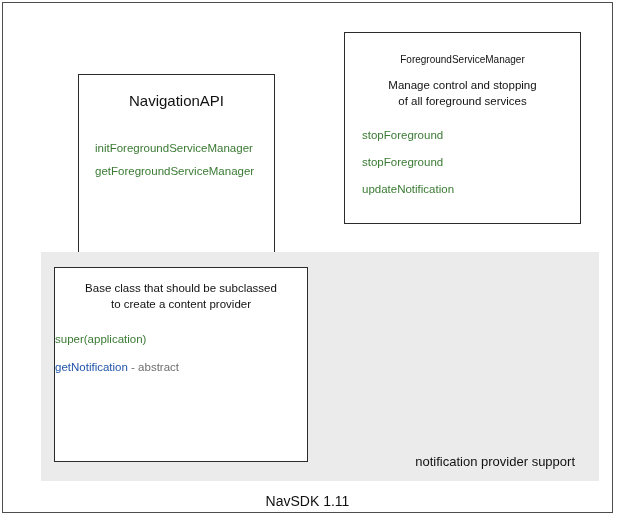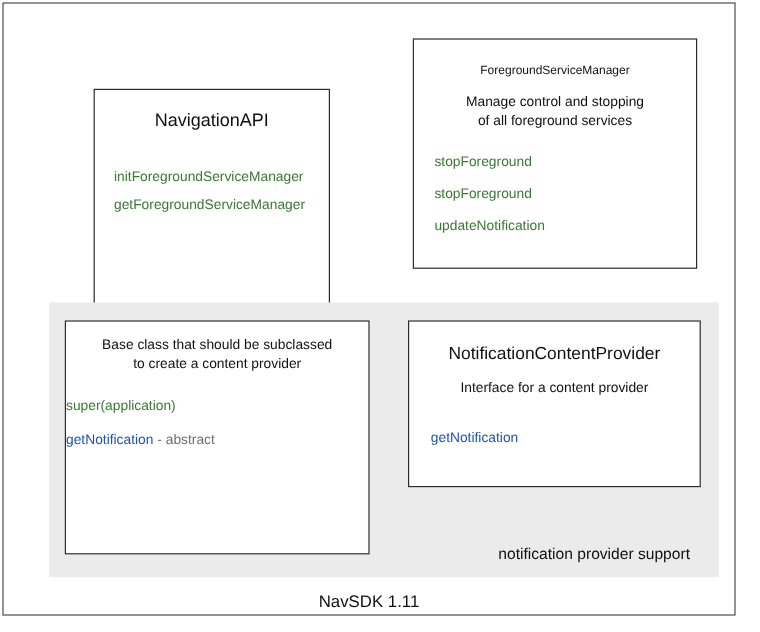--- a/index.html
+++ b/index.html
@@ -185,28 +185,17 @@
       <ul class="member-list">
         <li class="member">
           <span class="mname m-green">super(application)</span><span class="mnote"></span>
         </li>
         <li class="member">
           <span class="mname m-blue">getNotification</span><span class="mnote"> - abstract</span>
         </li>
       </ul>
     </div>
 
-    <div class="card" id="card-notification-content-provider">
-      <div class="card-title">NotificationContentProvider</div>
-      <div class="card-desc">
-        <div>Interface for a content provider</div>
-      </div>
-      <ul class="member-list">
-        <li class="member">
-          <span class="mname m-blue">getNotification</span><span class="mnote"></span>
-        </li>
-      </ul>
-    </div>
 
     <div class="slide-caption">NavSDK 1.11</div>
 
   </div>
 </div>
 
 </body></html>

